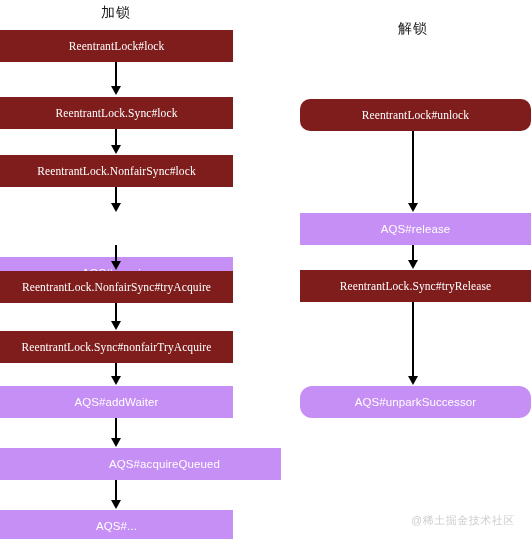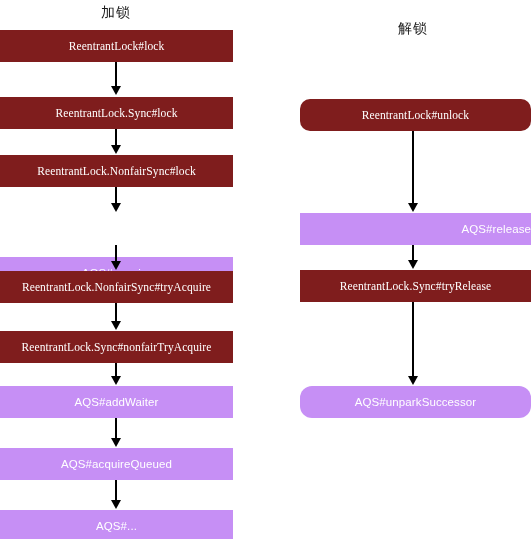--- a/index.html
+++ b/index.html
@@ -97,42 +97,43 @@
     <div class="node blue" style="left:0px;top:331px;width:233px;">ReentrantLock.Sync#nonfairTryAcquire</div>
 
     <div class="arrow" style="left:115px;top:363px;height:15px;"></div>
     <div class="arrowhead" style="left:116px;top:376px;"></div>
 
     <div class="node purple" style="left:0px;top:386px;width:233px;">AQS#addWaiter</div>
 
     <div class="arrow" style="left:115px;top:418px;height:22px;"></div>
     <div class="arrowhead" style="left:116px;top:438px;"></div>
 
-    <div class="node purple" style="left:0px;top:448px;width:233px;">AQS#acquireQueued</div>
+    <div class="node purple" style="left:0px;top:448px;width:233px;padding-left:48px;">AQS#acquireQueued</div>
 
     <div class="arrow" style="left:115px;top:480px;height:22px;"></div>
     <div class="arrowhead" style="left:116px;top:500px;"></div>
 
     <div class="node purple" style="left:0px;top:510px;width:233px;">AQS#...</div>
   </div>
 
   <div>
 
     <div class="node blue" style="left:300px;top:99px;width:231px;border-radius:10px;">ReentrantLock#unlock</div>
 
     <div class="arrow" style="left:412px;top:131px;height:74px;"></div>
     <div class="arrowhead" style="left:413px;top:203px;"></div>
 
-    <div class="node purple" style="left:300px;top:213px;width:231px;text-align:right;">AQS#release</div>
+    <div class="node purple" style="left:300px;top:213px;width:231px;">AQS#release</div>
 
     <div class="arrow" style="left:412px;top:245px;height:17px;"></div>
     <div class="arrowhead" style="left:413px;top:260px;"></div>
 
     <div class="node blue" style="left:300px;top:270px;width:231px;">ReentrantLock.Sync#tryRelease</div>
 
     <div class="arrow" style="left:412px;top:302px;height:76px;"></div>
     <div class="arrowhead" style="left:413px;top:376px;"></div>
 
     <div class="node purple" style="left:300px;top:386px;width:231px;border-radius:12px;">AQS#unparkSuccessor</div>
   </div>
 
+  <div class="watermark" style="left:411px;top:513px;">@稀土掘金技术社区</div>
 
 </div>
 
 </body></html>

